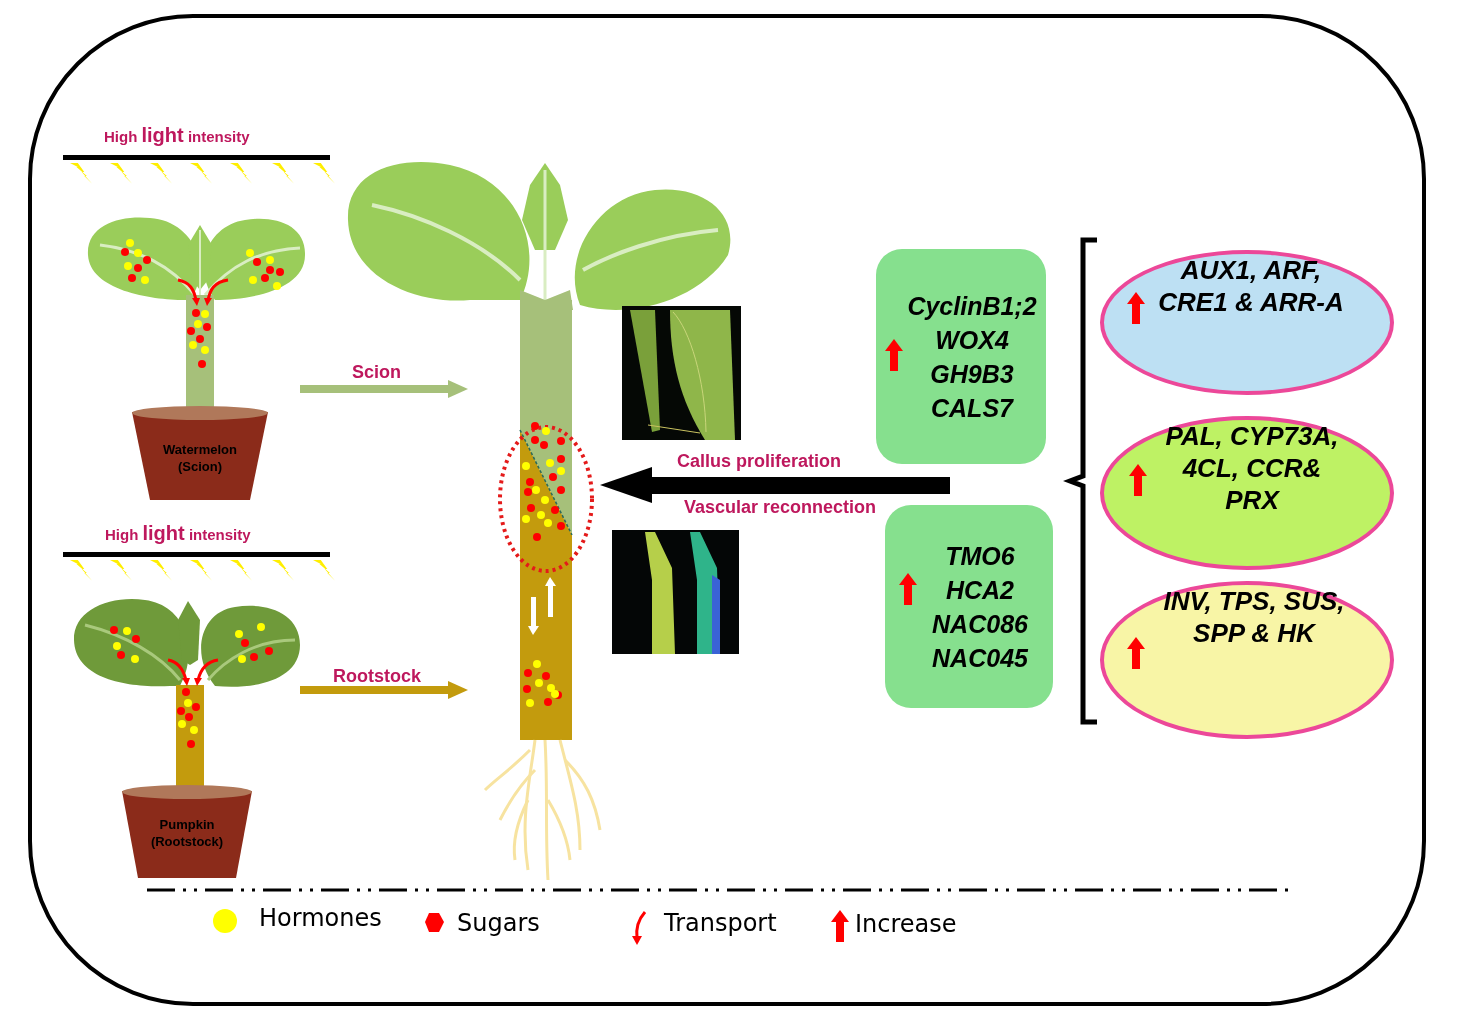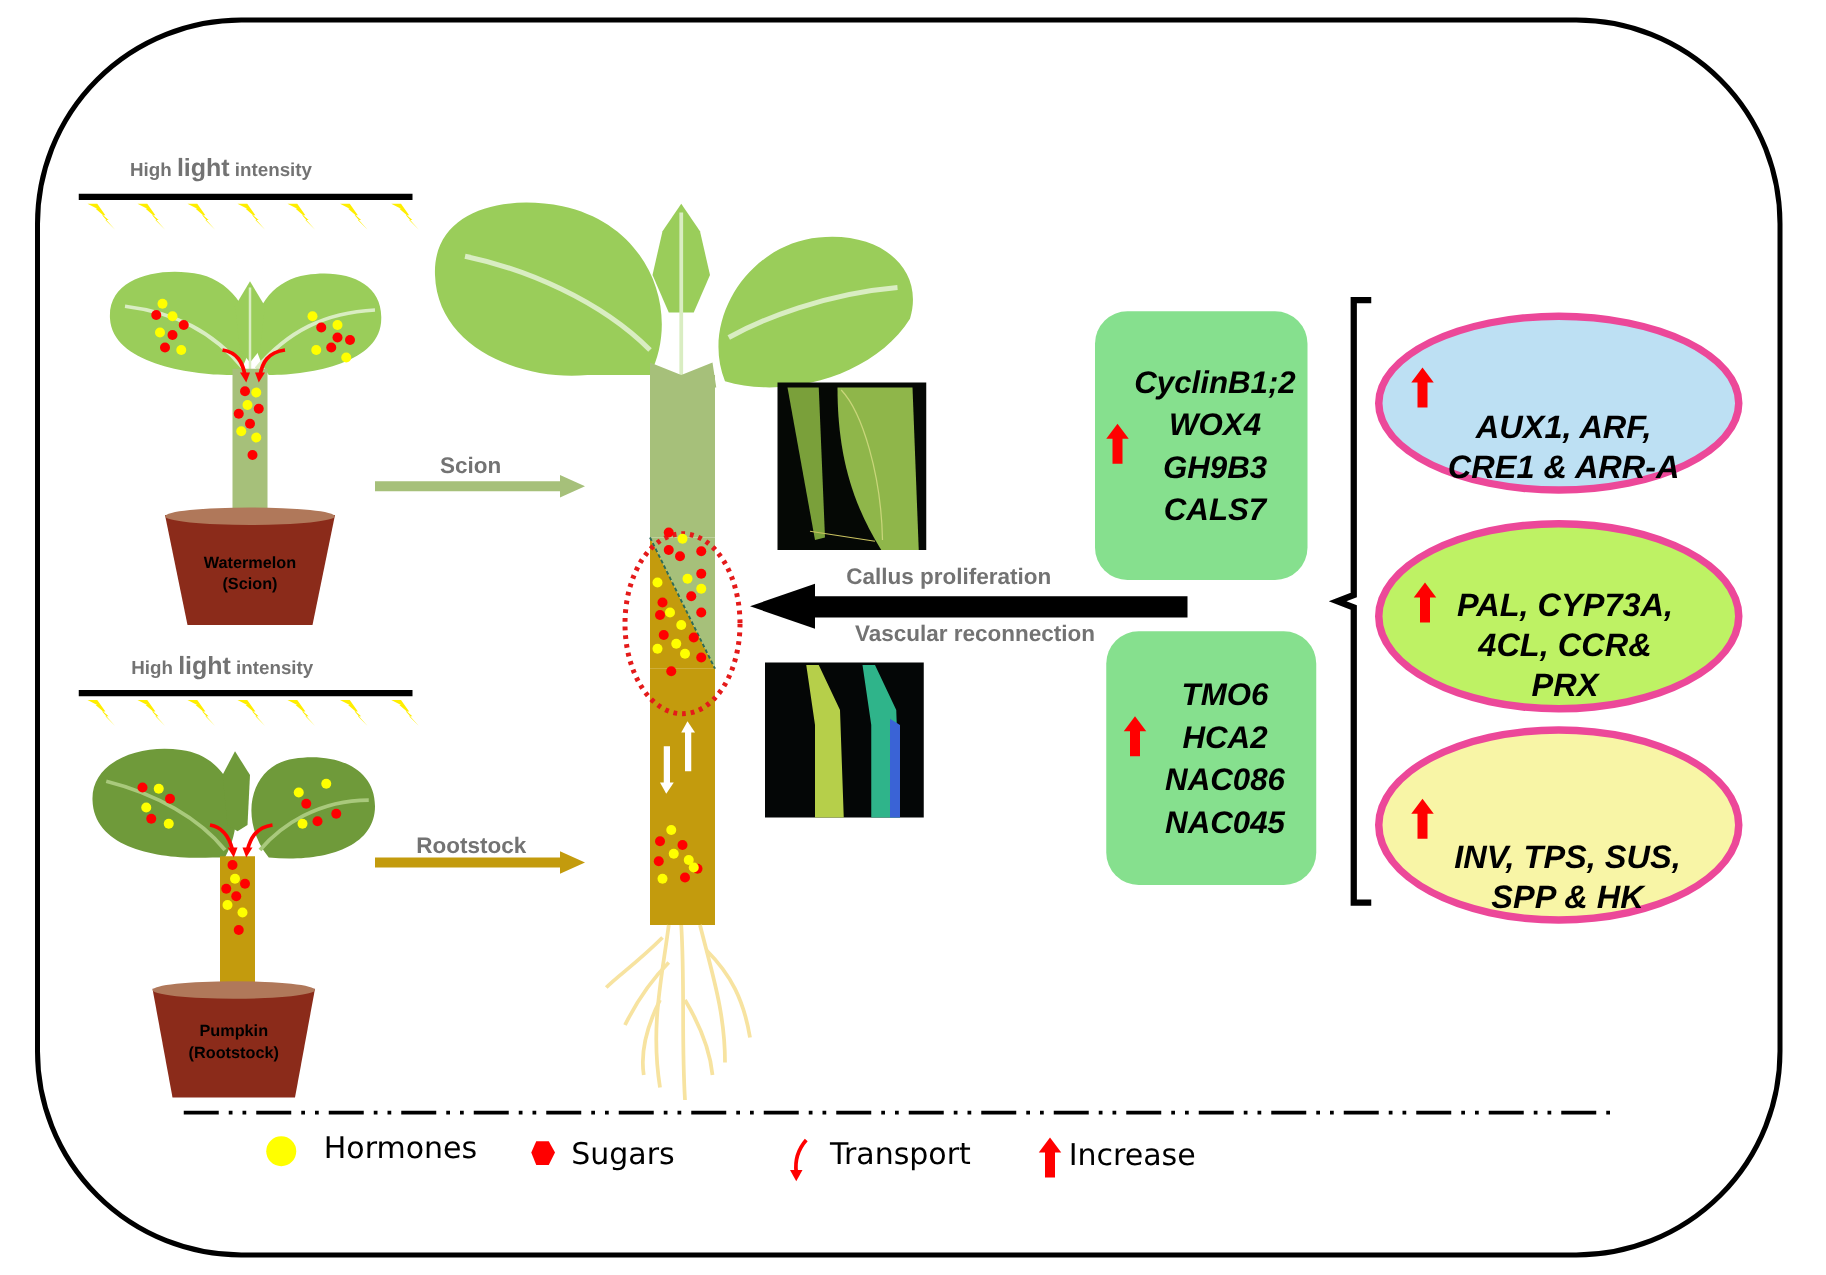--- a/index.html
+++ b/index.html
@@ -1,26 +1,26 @@
 <!DOCTYPE html>
 <html><head>
 <meta charset="utf-8">
 <style>
   html, body { margin:0; padding:0; background:#ffffff; }
   body { width:1461px; height:1020px; position:relative; overflow:hidden; font-family:"Liberation Sans", sans-serif; }
   .frame { position:absolute; left:28px; top:14px; width:1398px; height:992px; border:4px solid #000; border-radius:165px; box-sizing:border-box; }
   svg.art { position:absolute; left:0; top:0; }
-  .lbl { position:absolute; font-family:"Liberation Sans", sans-serif; font-weight:bold; color:#737373; white-space:nowrap; }
+  .lbl { position:absolute; font-family:"Liberation Sans", sans-serif; font-weight:bold; color:#be185d; white-space:nowrap; }
   .light-label { font-size:15px; }
   .light-label .big { font-size:20px; }
   .pot-label { position:absolute; color:#000000; font-weight:bold; font-size:13px; text-align:center; line-height:17px; }
   .arrow-label { font-size:18px; }
   .gene-box { position:absolute; background:#86e08e; border-radius:26px; display:flex; align-items:center; justify-content:center; }
   .gene-list { font-style:italic; font-weight:bold; font-size:25px; line-height:34px; text-align:center; }
-  .ellipse { position:absolute; border-radius:50%; border:6px solid #ec4899; display:flex; align-items:flex-end; justify-content:center; box-sizing:border-box; }
+  .ellipse { position:absolute; border-radius:50%; border:4px solid #ec4899; display:flex; align-items:flex-start; justify-content:center; box-sizing:border-box; }
   .ellipse-text { font-style:italic; font-weight:bold; font-size:26px; line-height:32px; text-align:center; }
   .legend-text { position:absolute; font-family:"DejaVu Sans", sans-serif; font-size:24px; color:#000; white-space:nowrap; }
 </style>
 </head>
 <body>
 
 <div class="frame"></div>
 
 <svg class="art" width="1461" height="1020" viewBox="0 0 1461 1020">
   <defs>

